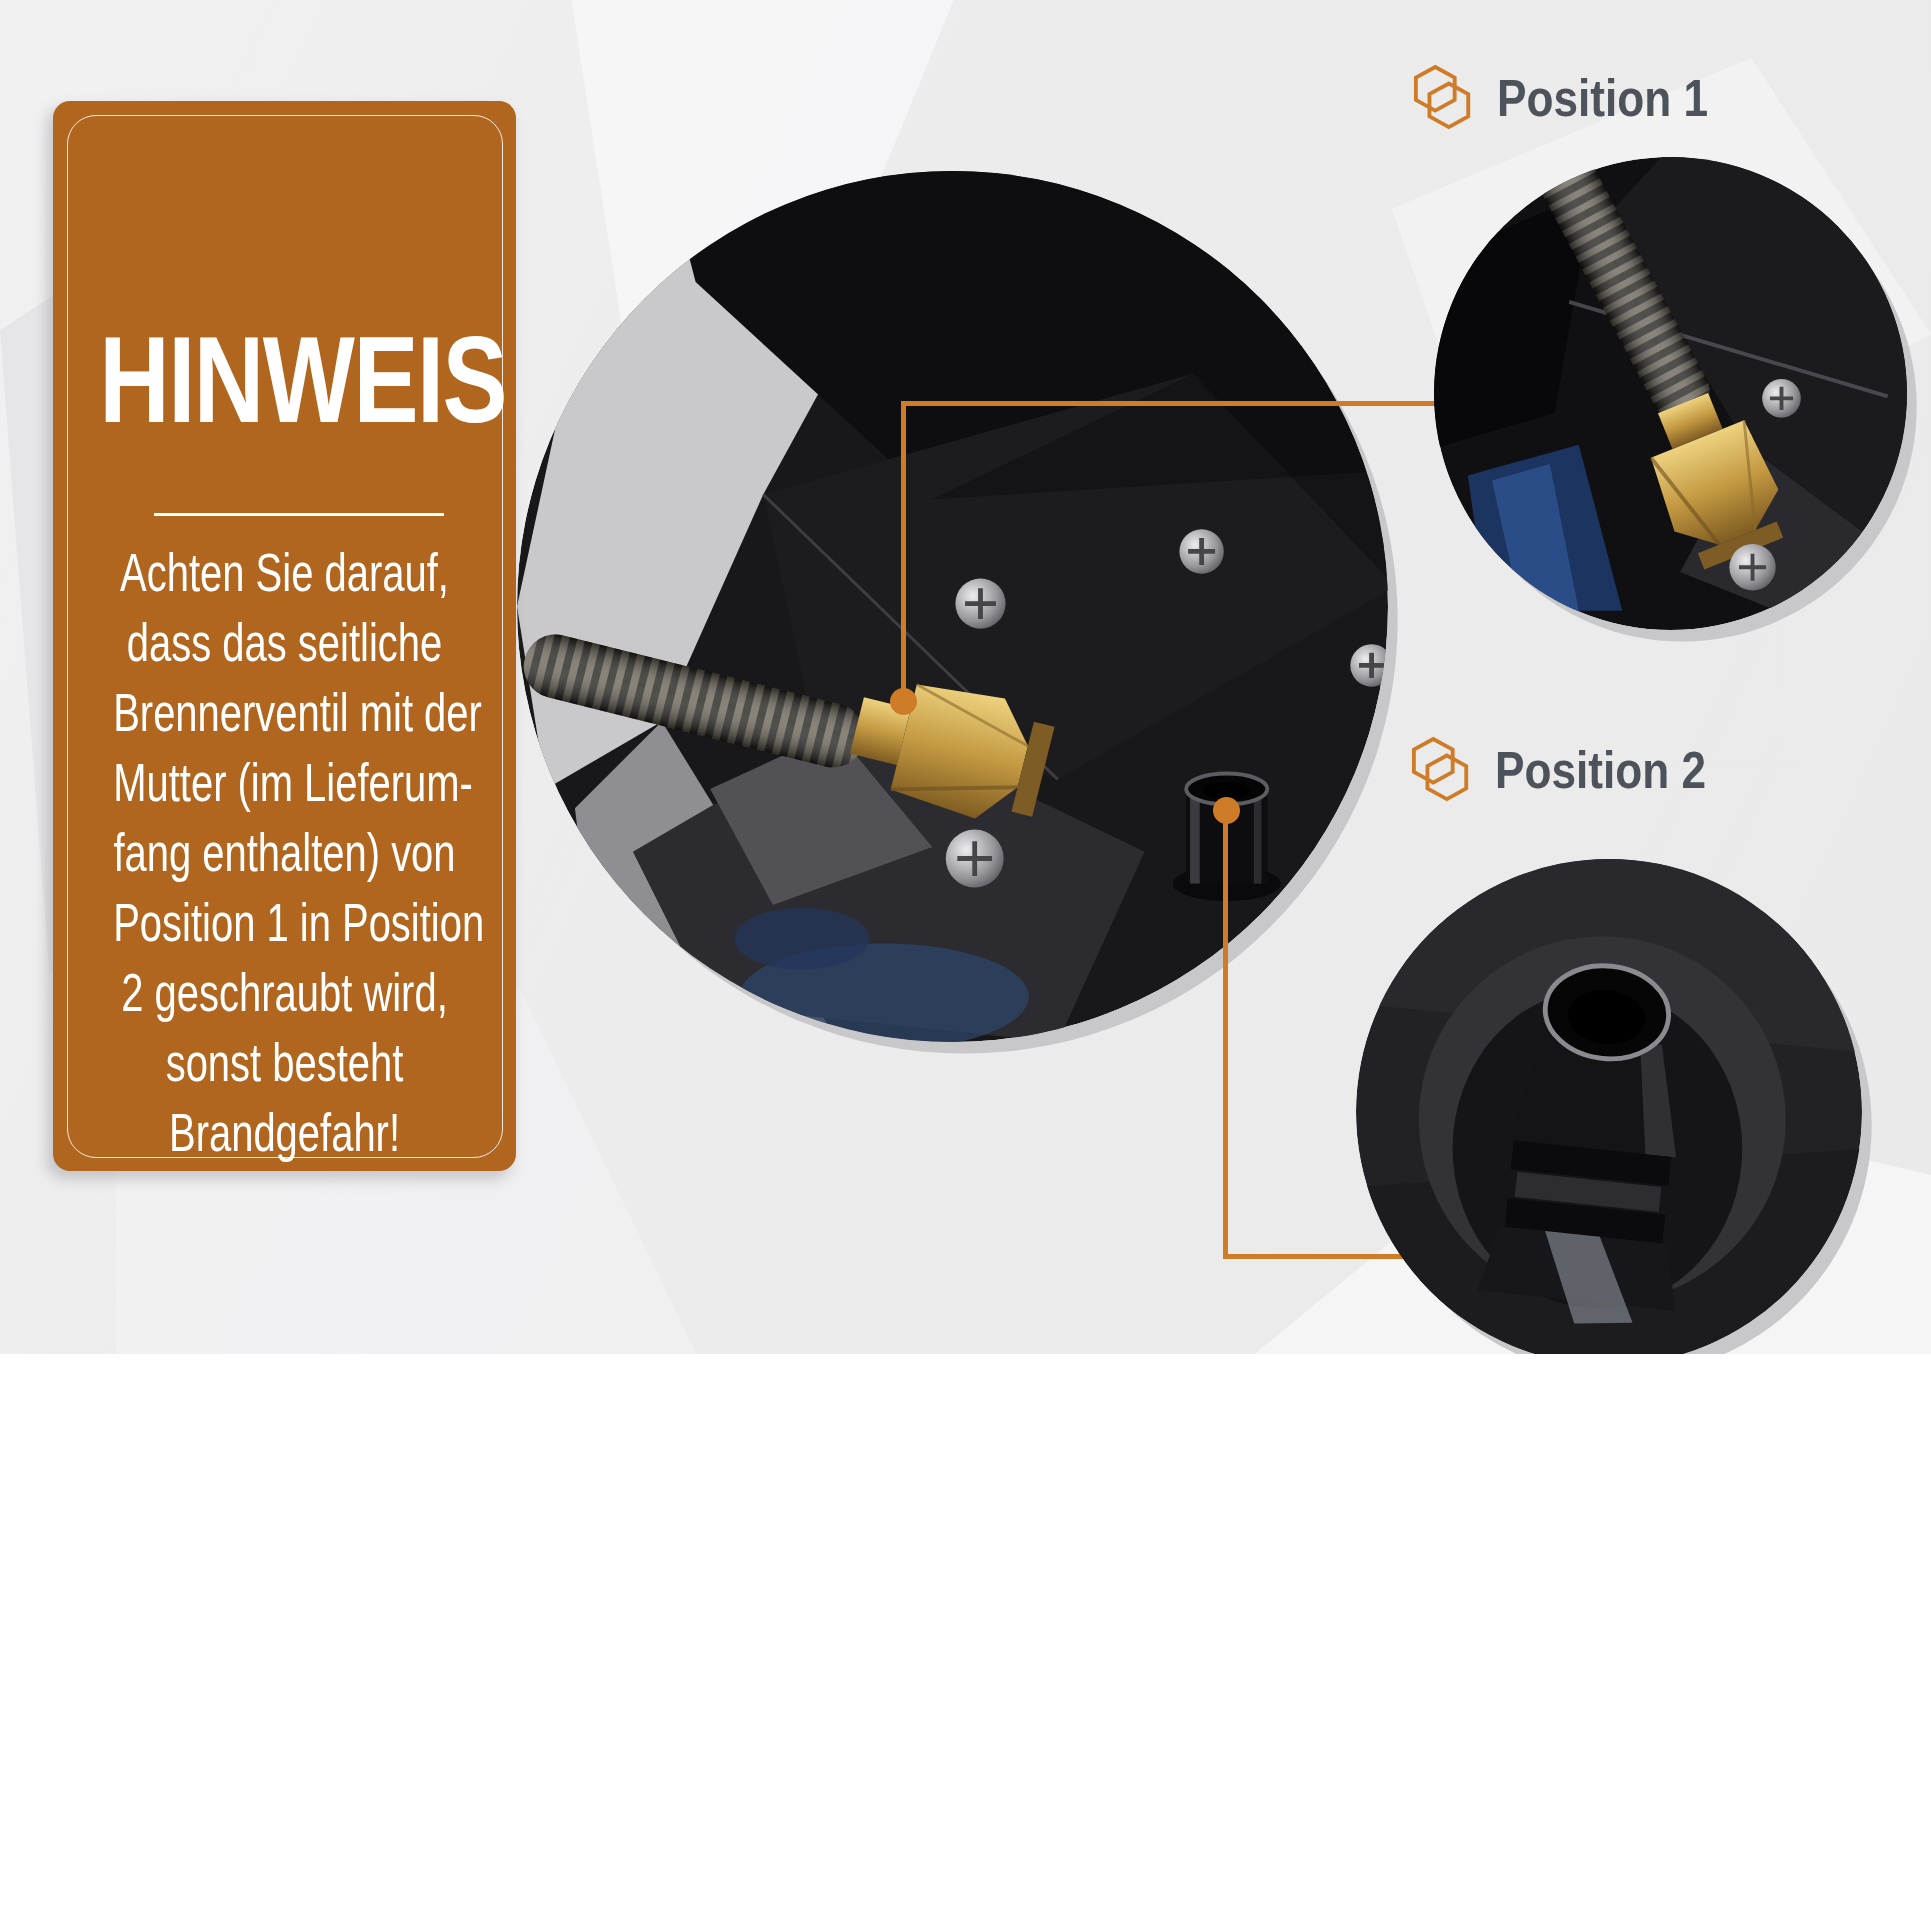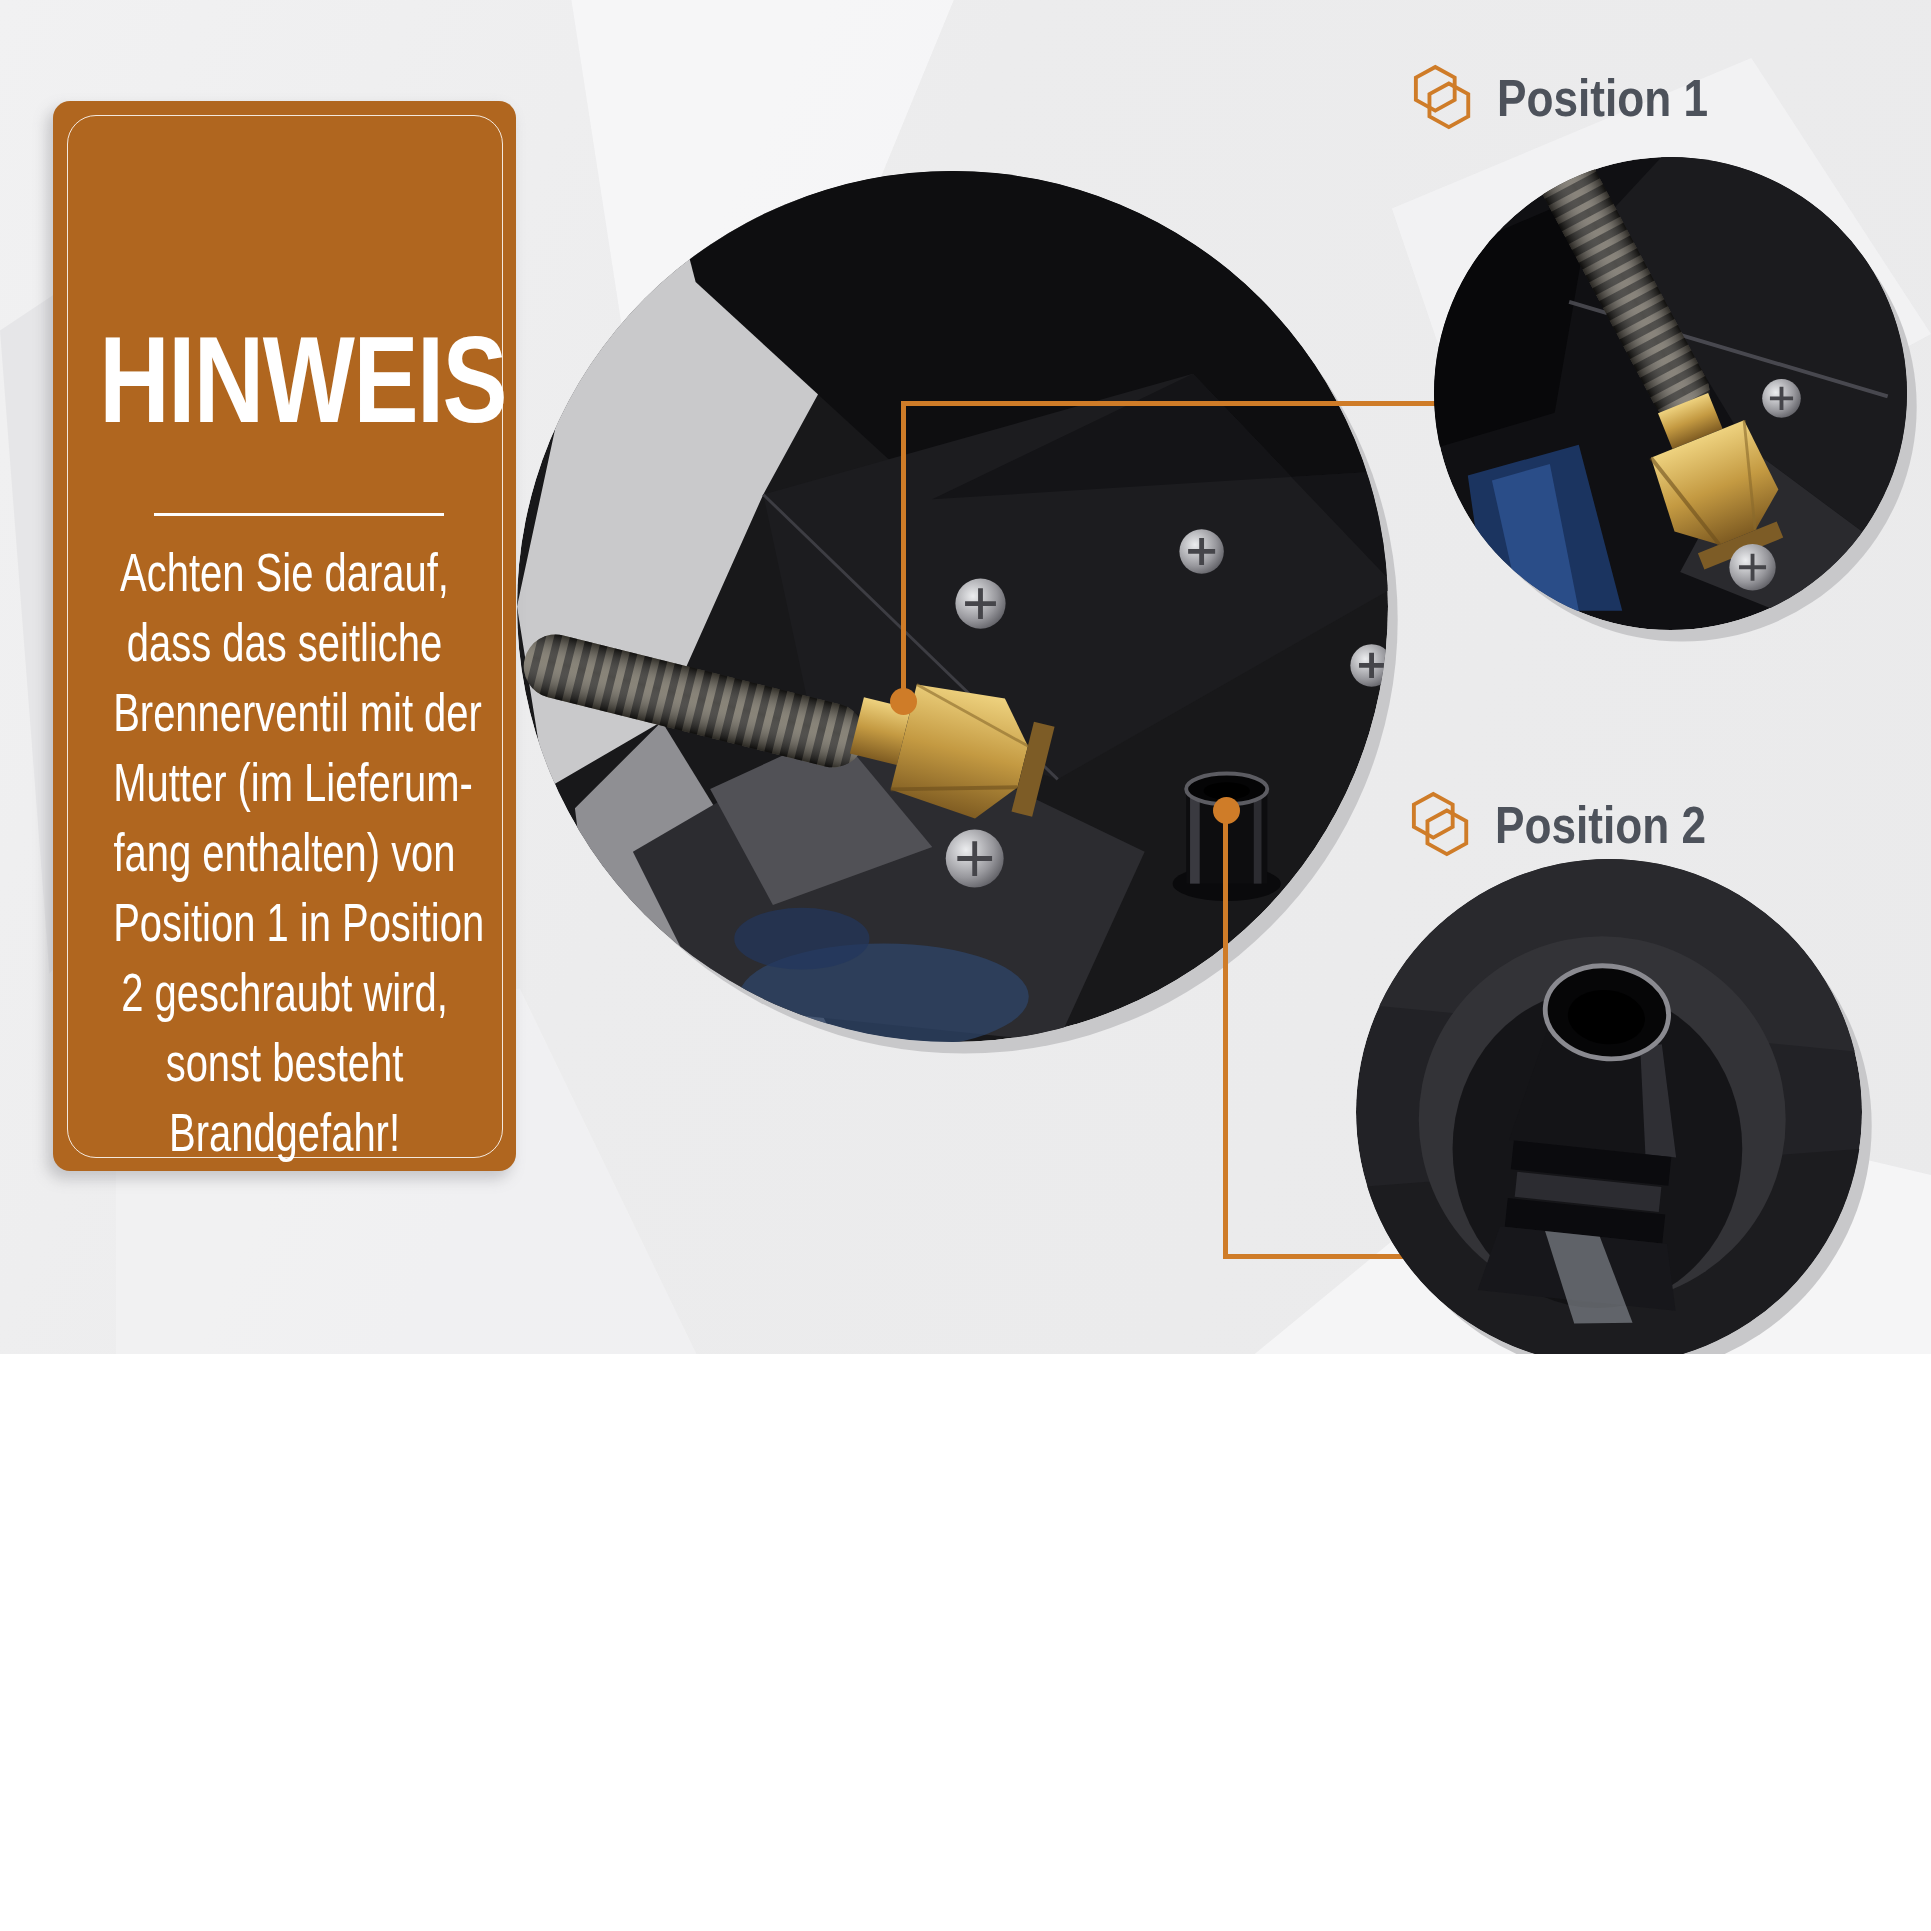--- a/index.html
+++ b/index.html
@@ -234,21 +234,21 @@
   </div>
 
   <div class="callout" style="left:1412px;top:64px;">
     <svg class="hex-icon" viewBox="0 0 66 70">
       <polygon points="24,3 44,14 44,37 24,48 4,37 4,14" fill="none" stroke="#cf7c28" stroke-width="4"></polygon>
       <polygon points="38,20 58,31 58,54 38,65 18,54 18,31" fill="none" stroke="#cf7c28" stroke-width="4"></polygon>
     </svg>
     <span class="callout-label">Position 1</span>
   </div>
 
-  <div class="callout" style="left:1410px;top:791px;justify-content:center;">
+  <div class="callout" style="left:1410px;top:736px;justify-content:center;">
     <svg class="hex-icon" viewBox="0 0 66 70">
       <polygon points="24,3 44,14 44,37 24,48 4,37 4,14" fill="none" stroke="#cf7c28" stroke-width="4"></polygon>
       <polygon points="38,20 58,31 58,54 38,65 18,54 18,31" fill="none" stroke="#cf7c28" stroke-width="4"></polygon>
     </svg>
     <span class="callout-label">Position 2</span>
   </div>
 
   <div class="notice-box">
     <div class="notice-inner"></div>
     <div class="notice-title">HINWEIS</div>

